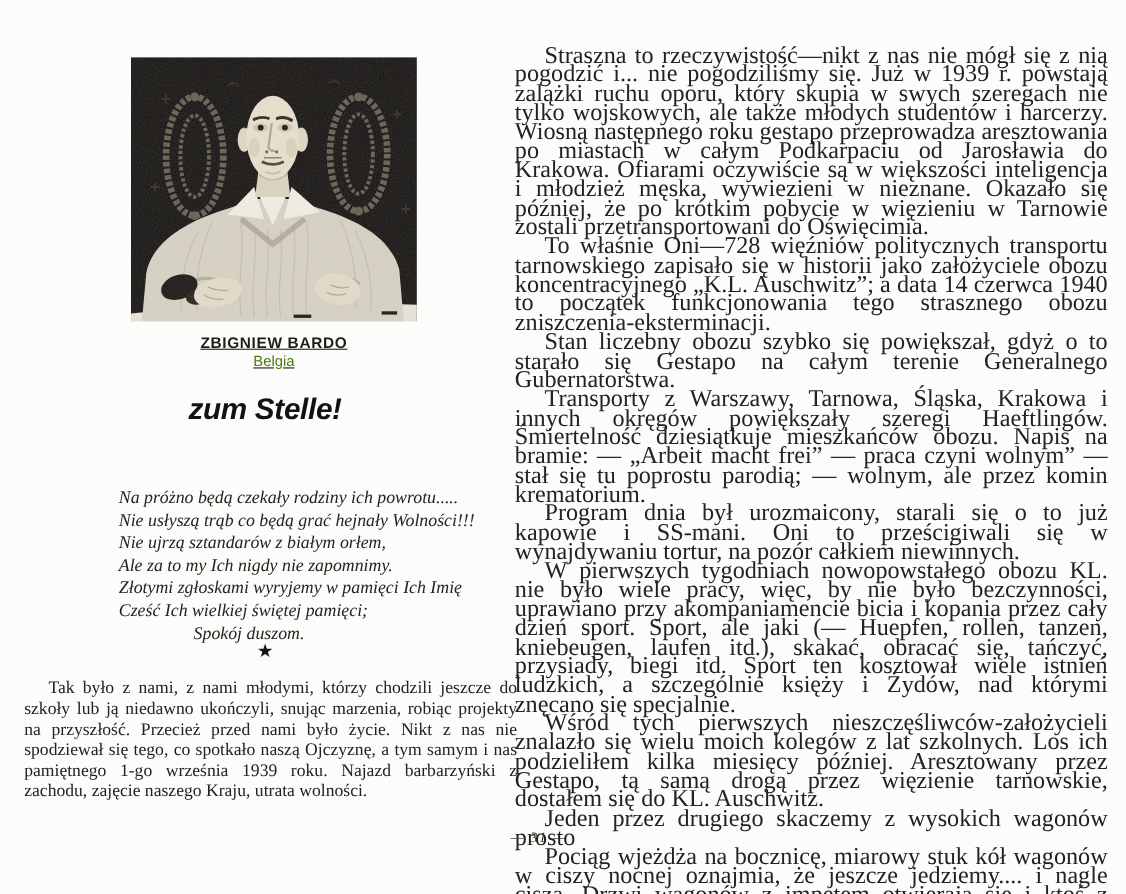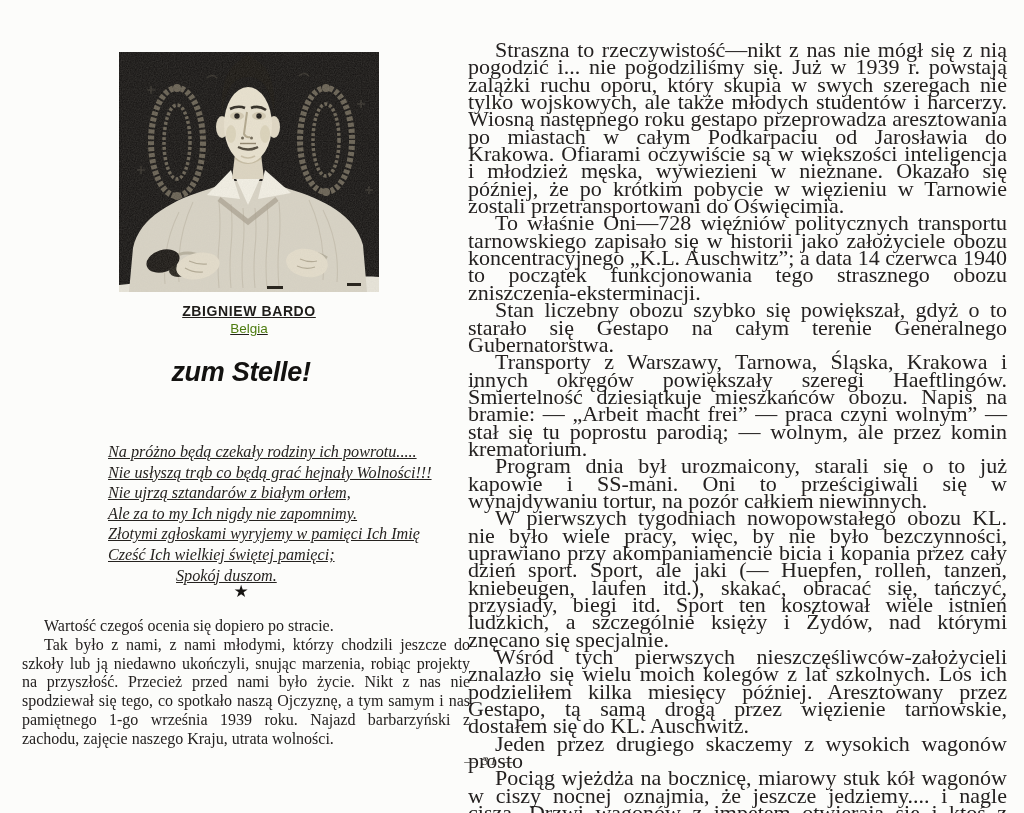--- a/index.html
+++ b/index.html
@@ -24,21 +24,21 @@
     text-align:center;
     font-family:"Liberation Sans", sans-serif;
     font-weight:bold;font-style:italic;
     font-size:27px;line-height:33px;
     letter-spacing:-.3px;color:#131210;
   }
 
   .poem{
     position:absolute;left:108px;top:442px;width:370px;
     font-style:italic;font-size:16.2px;line-height:20.6px;
-    color:#262320;white-space:nowrap;text-decoration:underline;
+    color:#262320;white-space:nowrap;
   }
   .poem-line-last{padding-left:68px;}
 
   .star{
     position:absolute;left:12px;top:582px;width:458px;
     text-align:center;font-size:17px;color:#161412;line-height:20px;
   }
 
   .left-body{
     position:absolute;left:22px;top:617px;width:448px;
@@ -201,21 +201,20 @@
     <div class="poem-line">Nie ujrzą sztandarów z białym orłem,</div>
     <div class="poem-line">Ale za to my Ich nigdy nie zapomnimy.</div>
     <div class="poem-line">Złotymi zgłoskami wyryjemy w pamięci Ich Imię</div>
     <div class="poem-line">Cześć Ich wielkiej świętej pamięci;</div>
     <div class="poem-line poem-line-last">Spokój duszom.</div>
   </div>
 
   <div class="star">★</div>
 
   <div class="left-body">
-    <p>Wartość czegoś ocenia się dopiero po stracie.</p>
     <p>Tak było z nami, z nami młodymi, którzy chodzili jeszcze do szkoły lub ją niedawno ukończyli, snując marzenia, robiąc projekty na przyszłość. Przecież przed nami było życie. Nikt z nas nie spodziewał się tego, co spotkało naszą Ojczyznę, a tym samym i nas pamiętnego 1-go września 1939 roku. Najazd barbarzyński z zachodu, zajęcie naszego Kraju, utrata wolności.</p>
   </div>
 
   <div class="right-body">
     <p>Straszna to rzeczywistość—nikt z nas nie mógł się z nią pogodzić i... nie pogodziliśmy się. Już w 1939 r. powstają zalążki ruchu oporu, który skupia w swych szeregach nie tylko wojskowych, ale także młodych studentów i harcerzy. Wiosną następnego roku gestapo przeprowadza aresztowania po miastach w całym Podkarpaciu od Jarosławia do Krakowa. Ofiarami oczywiście są w większości inteligencja i młodzież męska, wywiezieni w nieznane. Okazało się później, że po krótkim pobycie w więzieniu w Tarnowie zostali przetransportowani do Oświęcimia.</p>
     <p>To właśnie Oni—728 więźniów politycznych transportu tarnowskiego zapisało się w historii jako założyciele obozu koncentracyjnego „K.L. Auschwitz”; a data 14 czerwca 1940 to początek funkcjonowania tego strasznego obozu zniszczenia-eksterminacji.</p>
     <p>Stan liczebny obozu szybko się powiększał, gdyż o to starało się Gestapo na całym terenie Generalnego Gubernatorstwa.</p>
     <p>Transporty z Warszawy, Tarnowa, Śląska, Krakowa i innych okręgów powiększały szeregi Haeftlingów. Śmiertelność dziesiątkuje mieszkańców obozu. Napis na bramie: — „Arbeit macht frei” — praca czyni wolnym” — stał się tu poprostu parodią; — wolnym, ale przez komin krematorium.</p>
     <p>Program dnia był urozmaicony, starali się o to już kapowie i SS-mani. Oni to prześcigiwali się w wynajdywaniu tortur, na pozór całkiem niewinnych.</p>
     <p>W pierwszych tygodniach nowopowstałego obozu KL. nie było wiele pracy, więc, by nie było bezczynności, uprawiano przy akompaniamencie bicia i kopania przez cały dzień sport. Sport, ale jaki (— Huepfen, rollen, tanzen, kniebeugen, laufen itd.), skakać, obracać się, tańczyć, przysiady, biegi itd. Sport ten kosztował wiele istnień ludzkich, a szczególnie księży i Żydów, nad którymi znęcano się specjalnie.</p>

